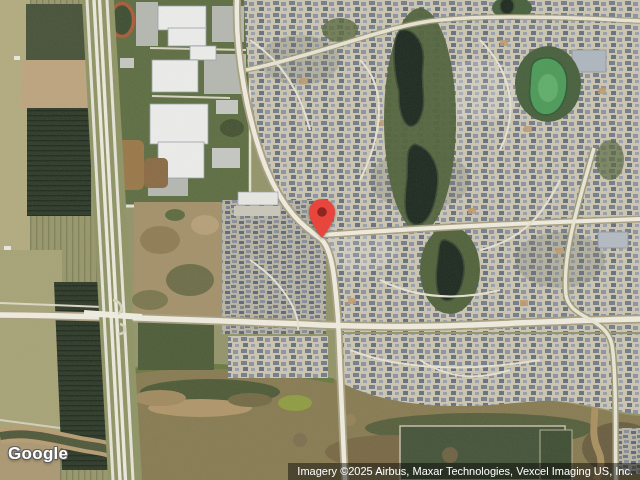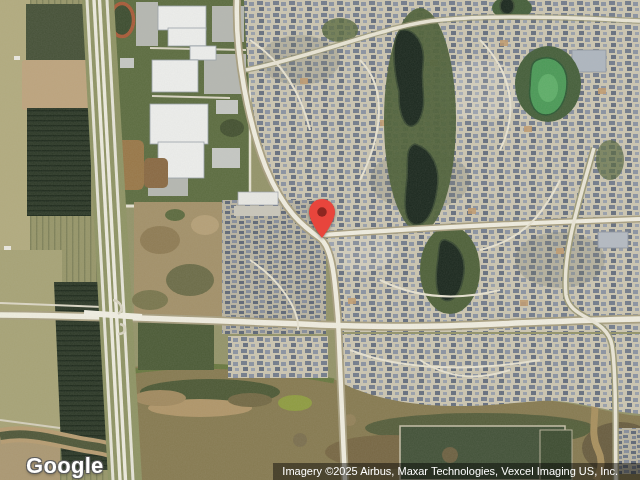--- a/index.html
+++ b/index.html
@@ -4,28 +4,28 @@
 <style>
   html,body{margin:0;padding:0;background:#222;}
   .screen{
     position:relative;width:640px;height:480px;overflow:hidden;
     font-family:"Liberation Sans",sans-serif;background:#94946a;
   }
   .screen svg.mapart{position:absolute;left:0;top:0;display:block;}
   .pin{position:absolute;width:26px;height:39px;filter:drop-shadow(0 1px 1.5px rgba(0,0,0,.45));cursor:pointer;}
   .pin svg{display:block;width:100%;height:100%;}
   .google-logo{
-    position:absolute;left:8px;bottom:1px;font-size:22px;font-weight:700;color:#fff;letter-spacing:.3px;
+    position:absolute;left:8px;bottom:16px;font-size:17px;font-weight:700;color:#fff;letter-spacing:.3px;
     text-shadow:-1px -1px 0 rgba(90,90,90,.85),1px -1px 0 rgba(90,90,90,.85),
                 -1px 1px 0 rgba(90,90,90,.85),1px 1px 0 rgba(90,90,90,.85),0 2px 3px rgba(0,0,0,.35);
-    cursor:pointer;user-select:none;margin-left:18px;
+    cursor:pointer;user-select:none;
   }
   .attribution{
     position:absolute;right:0;bottom:0;height:17px;line-height:17px;
-    background:rgba(0,0,0,0.45);color:#fff;font-size:11px;padding:0 22px 0 9px;white-space:nowrap;
+    background:rgba(0,0,0,0.45);color:#fff;font-size:11px;padding:0 7px 0 9px;white-space:nowrap;
   }
 </style>
 </head>
 <body>
 
 <div class="screen">
 
 <svg class="mapart" width="640" height="480" viewBox="0 0 640 480">
   <defs>
     <pattern id="homes" width="16" height="12" patternUnits="userSpaceOnUse">

